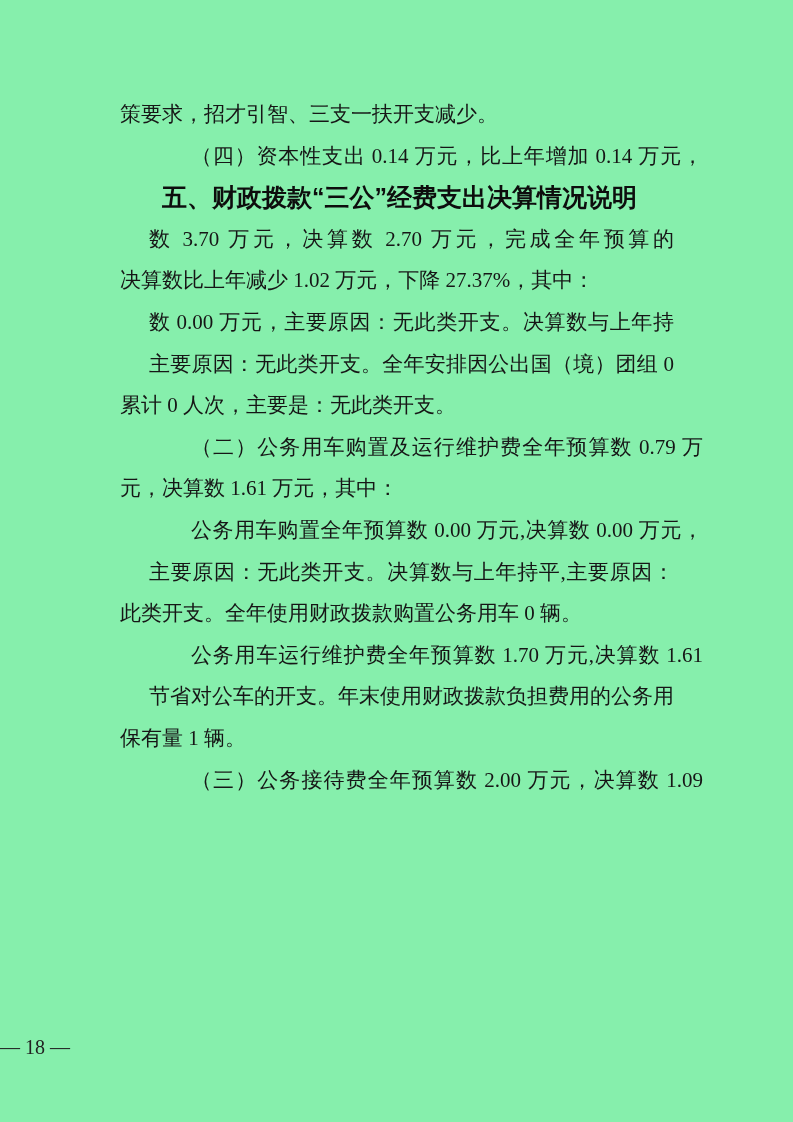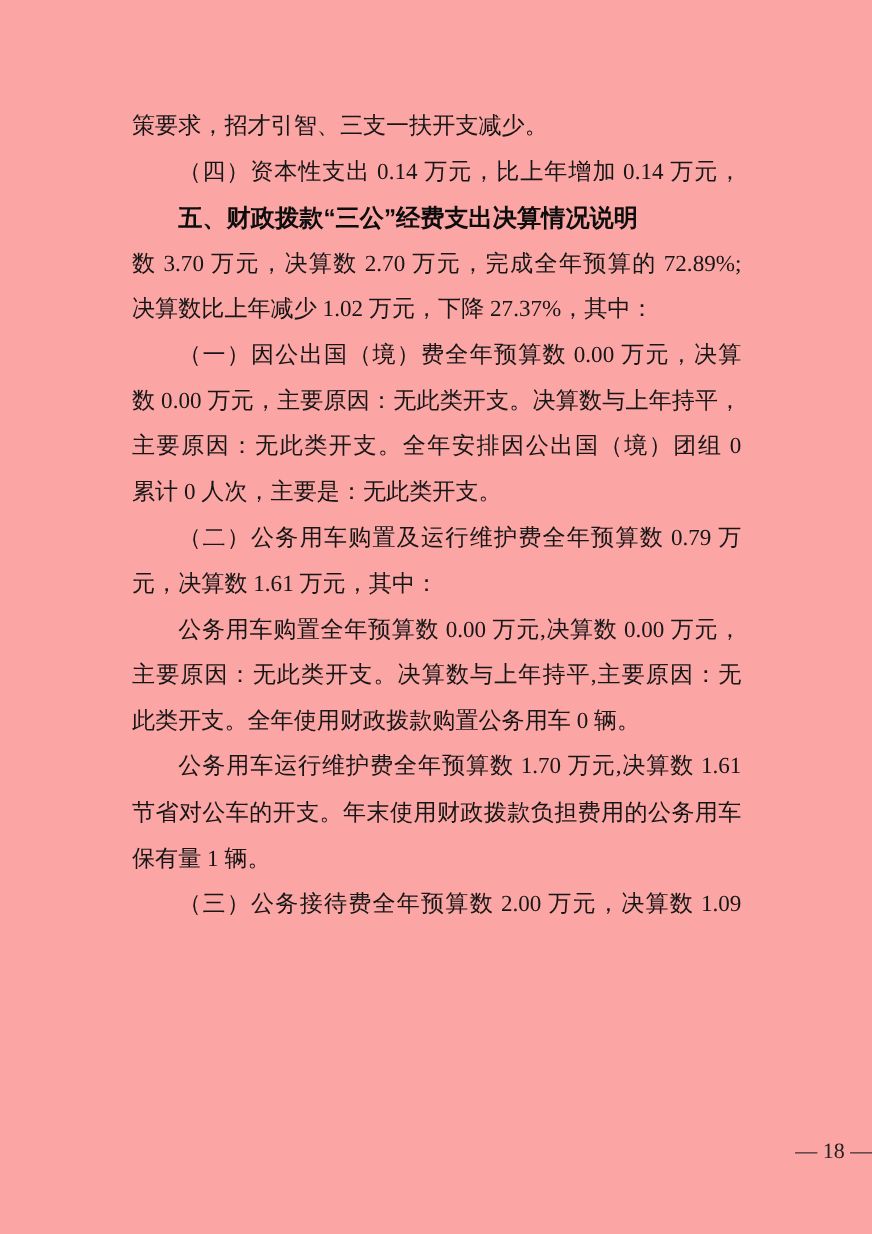--- a/index.html
+++ b/index.html
@@ -4,21 +4,21 @@
 <style>
   html, body {
     margin: 0;
     padding: 0;
     background: #ffffff;
   }
   .page {
     position: relative;
     width: 793px;
     height: 1122px;
-    background: #fca5a5;
+    background: #86efac;
     overflow: hidden;
   }
   .body-text {
     position: absolute;
     left: 120px;
     top: 94px;
     width: 554px;
     font-family: "Liberation Serif", "DejaVu Serif", serif;
     font-size: 21px;
     line-height: 41.6px;
@@ -27,56 +27,56 @@
   .line {
     white-space: nowrap;
     text-align: left;
   }
   .line.fill {
     white-space: normal;
     text-align: justify;
     text-align-last: justify;
     overflow: hidden;
     height: 41.6px;
+    margin-left: 29px;
   }
   .line.indent {
     padding-left: 42px;
   }
   .line.indent.fill {
     padding-left: 42px;
     width: 512px;
   }
   .line.heading {
     font-family: "Liberation Sans", "DejaVu Sans", sans-serif;
     font-weight: 700;
-    font-size: 22px;
+    font-size: 25px;
     color: #0d0d0d;
   }
   .page-footer {
     position: absolute;
     left: 0;
     top: 1036px;
     width: 100%;
-    text-align: right;
+    text-align: left;
     font-family: "Liberation Serif", "DejaVu Serif", serif;
     font-size: 20px;
     color: #222222;
   }
 </style>
 </head>
 <body>
 
 <div class="page">
   <div class="body-text" id="body-text">
       <div class="line">策要求，招才引智、三支一扶开支减少。</div>
       <div class="line indent fill">（四）资本性支出 0.14 万元，比上年增加 0.14 万元，</div>
       <div class="line indent heading">五、财政拨款“三公”经费支出决算情况说明</div>
       <div class="line fill">数 3.70 万元，决算数 2.70 万元，完成全年预算的 72.89%;</div>
       <div class="line">决算数比上年减少 1.02 万元，下降 27.37%，其中：</div>
-      <div class="line indent fill">（一）因公出国（境）费全年预算数 0.00 万元，决算</div>
       <div class="line fill">数 0.00 万元，主要原因：无此类开支。决算数与上年持平，</div>
       <div class="line fill">主要原因：无此类开支。全年安排因公出国（境）团组 0 个，</div>
       <div class="line">累计 0 人次，主要是：无此类开支。</div>
       <div class="line indent fill">（二）公务用车购置及运行维护费全年预算数 0.79 万</div>
       <div class="line">元，决算数 1.61 万元，其中：</div>
       <div class="line indent fill">公务用车购置全年预算数 0.00 万元,决算数 0.00 万元，</div>
       <div class="line fill">主要原因：无此类开支。决算数与上年持平,主要原因：无</div>
       <div class="line">此类开支。全年使用财政拨款购置公务用车 0 辆。</div>
       <div class="line indent fill">公务用车运行维护费全年预算数 1.70 万元,决算数 1.61</div>
       <div class="line fill">节省对公车的开支。年末使用财政拨款负担费用的公务用车</div>

